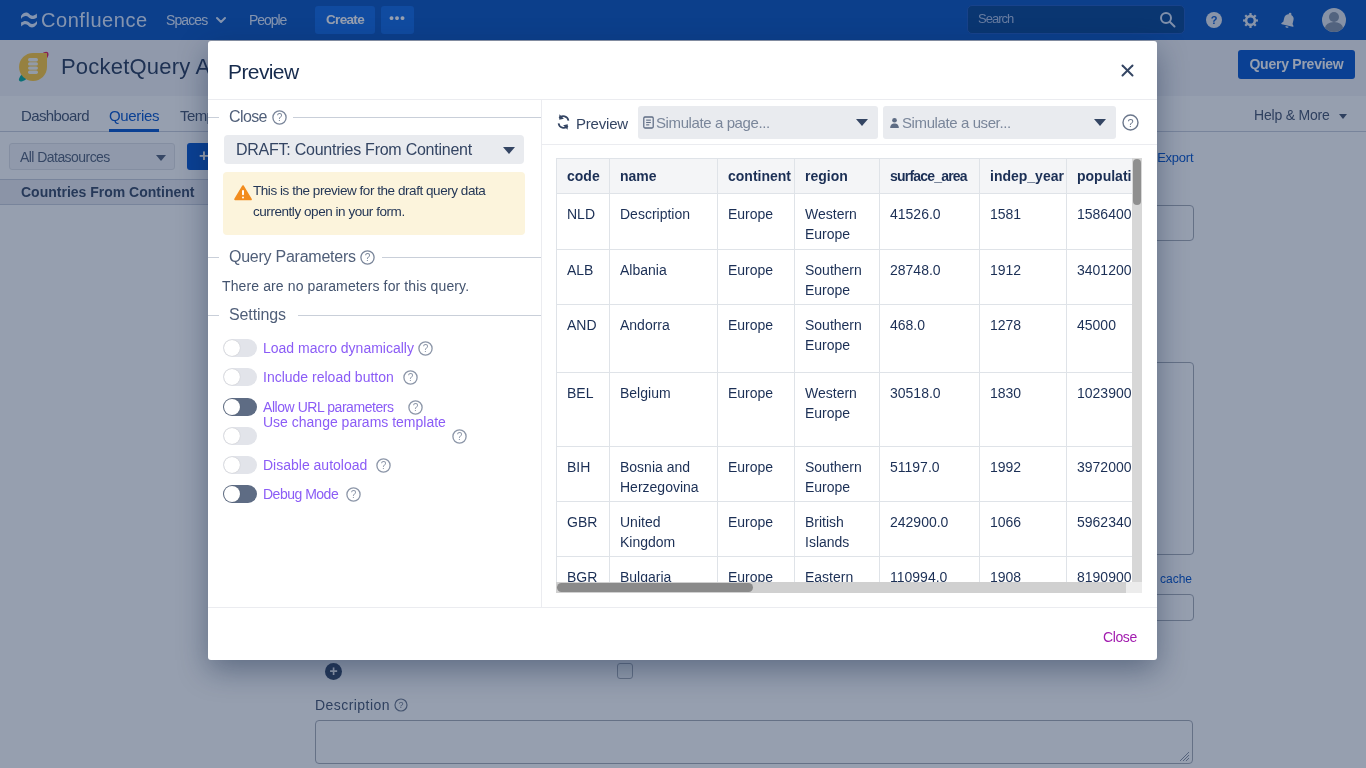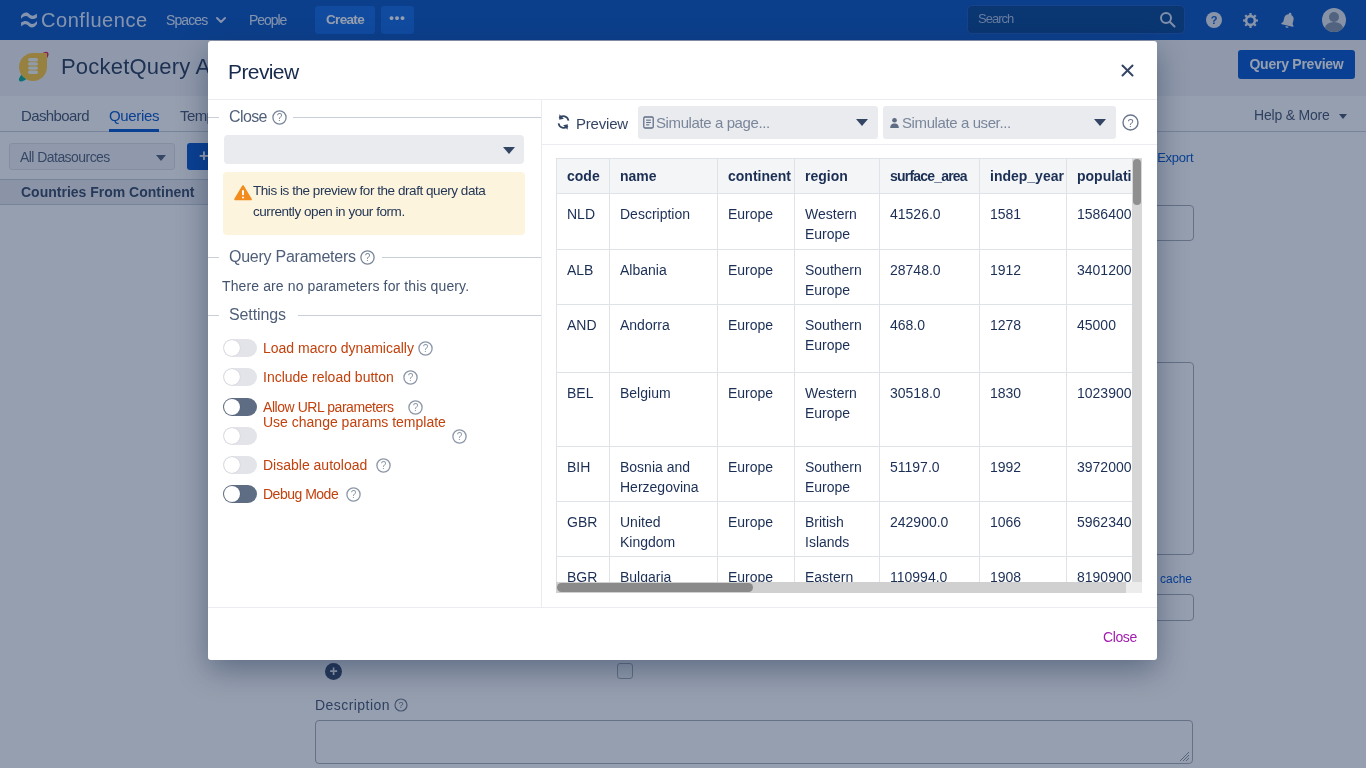--- a/index.html
+++ b/index.html
@@ -3,21 +3,21 @@
 <meta charset="utf-8">
 <style>
 *{margin:0;padding:0;box-sizing:border-box}
 html,body{width:1366px;height:768px;overflow:hidden}
 body{font-family:"Liberation Sans",sans-serif;background:#fff;position:relative}
 .a{position:absolute}
 .ln{background:#C9CFD9;height:1px}
 .tgl{position:absolute;width:34px;height:18px;border-radius:10px;background:#E2E4EA}
 .tgl.on{background:#5E6C84}
 .tgl .kn{position:absolute;left:1px;top:1px;width:16px;height:16px;border-radius:50%;background:#fff;box-shadow:0 0 1px rgba(0,0,0,.25)}
-.lbl{position:absolute;font-size:14px;color:#c2410c;white-space:nowrap}
+.lbl{position:absolute;font-size:14px;color:#8b5cf6;white-space:nowrap}
 table.pv{border-collapse:collapse;table-layout:fixed;background:#fff}
 table.pv th,table.pv td{border:1px solid #DFE3E8;font-size:14px;color:#1B2F55;text-align:left;vertical-align:top;padding:10px 10px 2px;line-height:20px;overflow:hidden;white-space:normal}
 table.pv th{background:#F4F5F7;font-weight:bold;padding:7px 10px}
 </style>
 </head>
 <body>
 
 <div id="bg" class="a" style="left:0;top:0;width:1366px;height:768px;background:#fff">
 
   <div class="a" style="left:0;top:0;width:1366px;height:40px;background:#0450BE"></div>
@@ -135,20 +135,21 @@
 
   <div class="a ln" style="left:0;top:76px;width:11px"></div>
   <div class="a" style="left:21px;top:67px;font-size:16px;letter-spacing:-0.6px;color:#505F79">Close</div>
   <svg class="a" style="left:64px;top:69px" width="15" height="15" viewBox="0 0 15 15">
       <circle cx="7.5" cy="7.5" r="6.6" fill="none" stroke="#7A869A" stroke-width="1.3"></circle>
       <text x="7.5" y="11" text-anchor="middle" font-size="10" fill="#7A869A" font-family="Liberation Sans">?</text>
     </svg>
   <div class="a ln" style="left:85px;top:76px;width:248px"></div>
 
   <div class="a" style="left:16px;top:94px;width:300px;height:29px;background:#E9EBEF;border-radius:4px"></div>
+  <div class="a" style="left:28px;top:100px;font-size:16px;letter-spacing:-0.25px;color:#344563">DRAFT: Countries From Continent</div>
   <div class="a" style="left:295px;top:106px;width:0;height:0;border-left:6px solid transparent;border-right:6px solid transparent;border-top:7px solid #344563"></div>
 
   <div class="a" style="left:15px;top:131px;width:302px;height:63px;background:#FCF4DC;border-radius:4px"></div>
   <svg class="a" style="left:26px;top:144px" width="18" height="16" viewBox="0 0 18 16">
       <path d="M9 1.2 L16.8 14.3 L1.2 14.3 Z" fill="#F28C1E" stroke="#F28C1E" stroke-width="2" stroke-linejoin="round"></path>
       <rect x="8" y="5" width="2" height="5.2" rx="1" fill="#fff"></rect>
       <rect x="8" y="11.6" width="2" height="2" rx="1" fill="#fff"></rect>
     </svg>
   <div class="a" style="left:45px;top:139px;font-size:13.5px;letter-spacing:-0.45px;line-height:21px;color:#243757;width:250px">This is the preview for the draft query data currently open in your form.</div>
 

